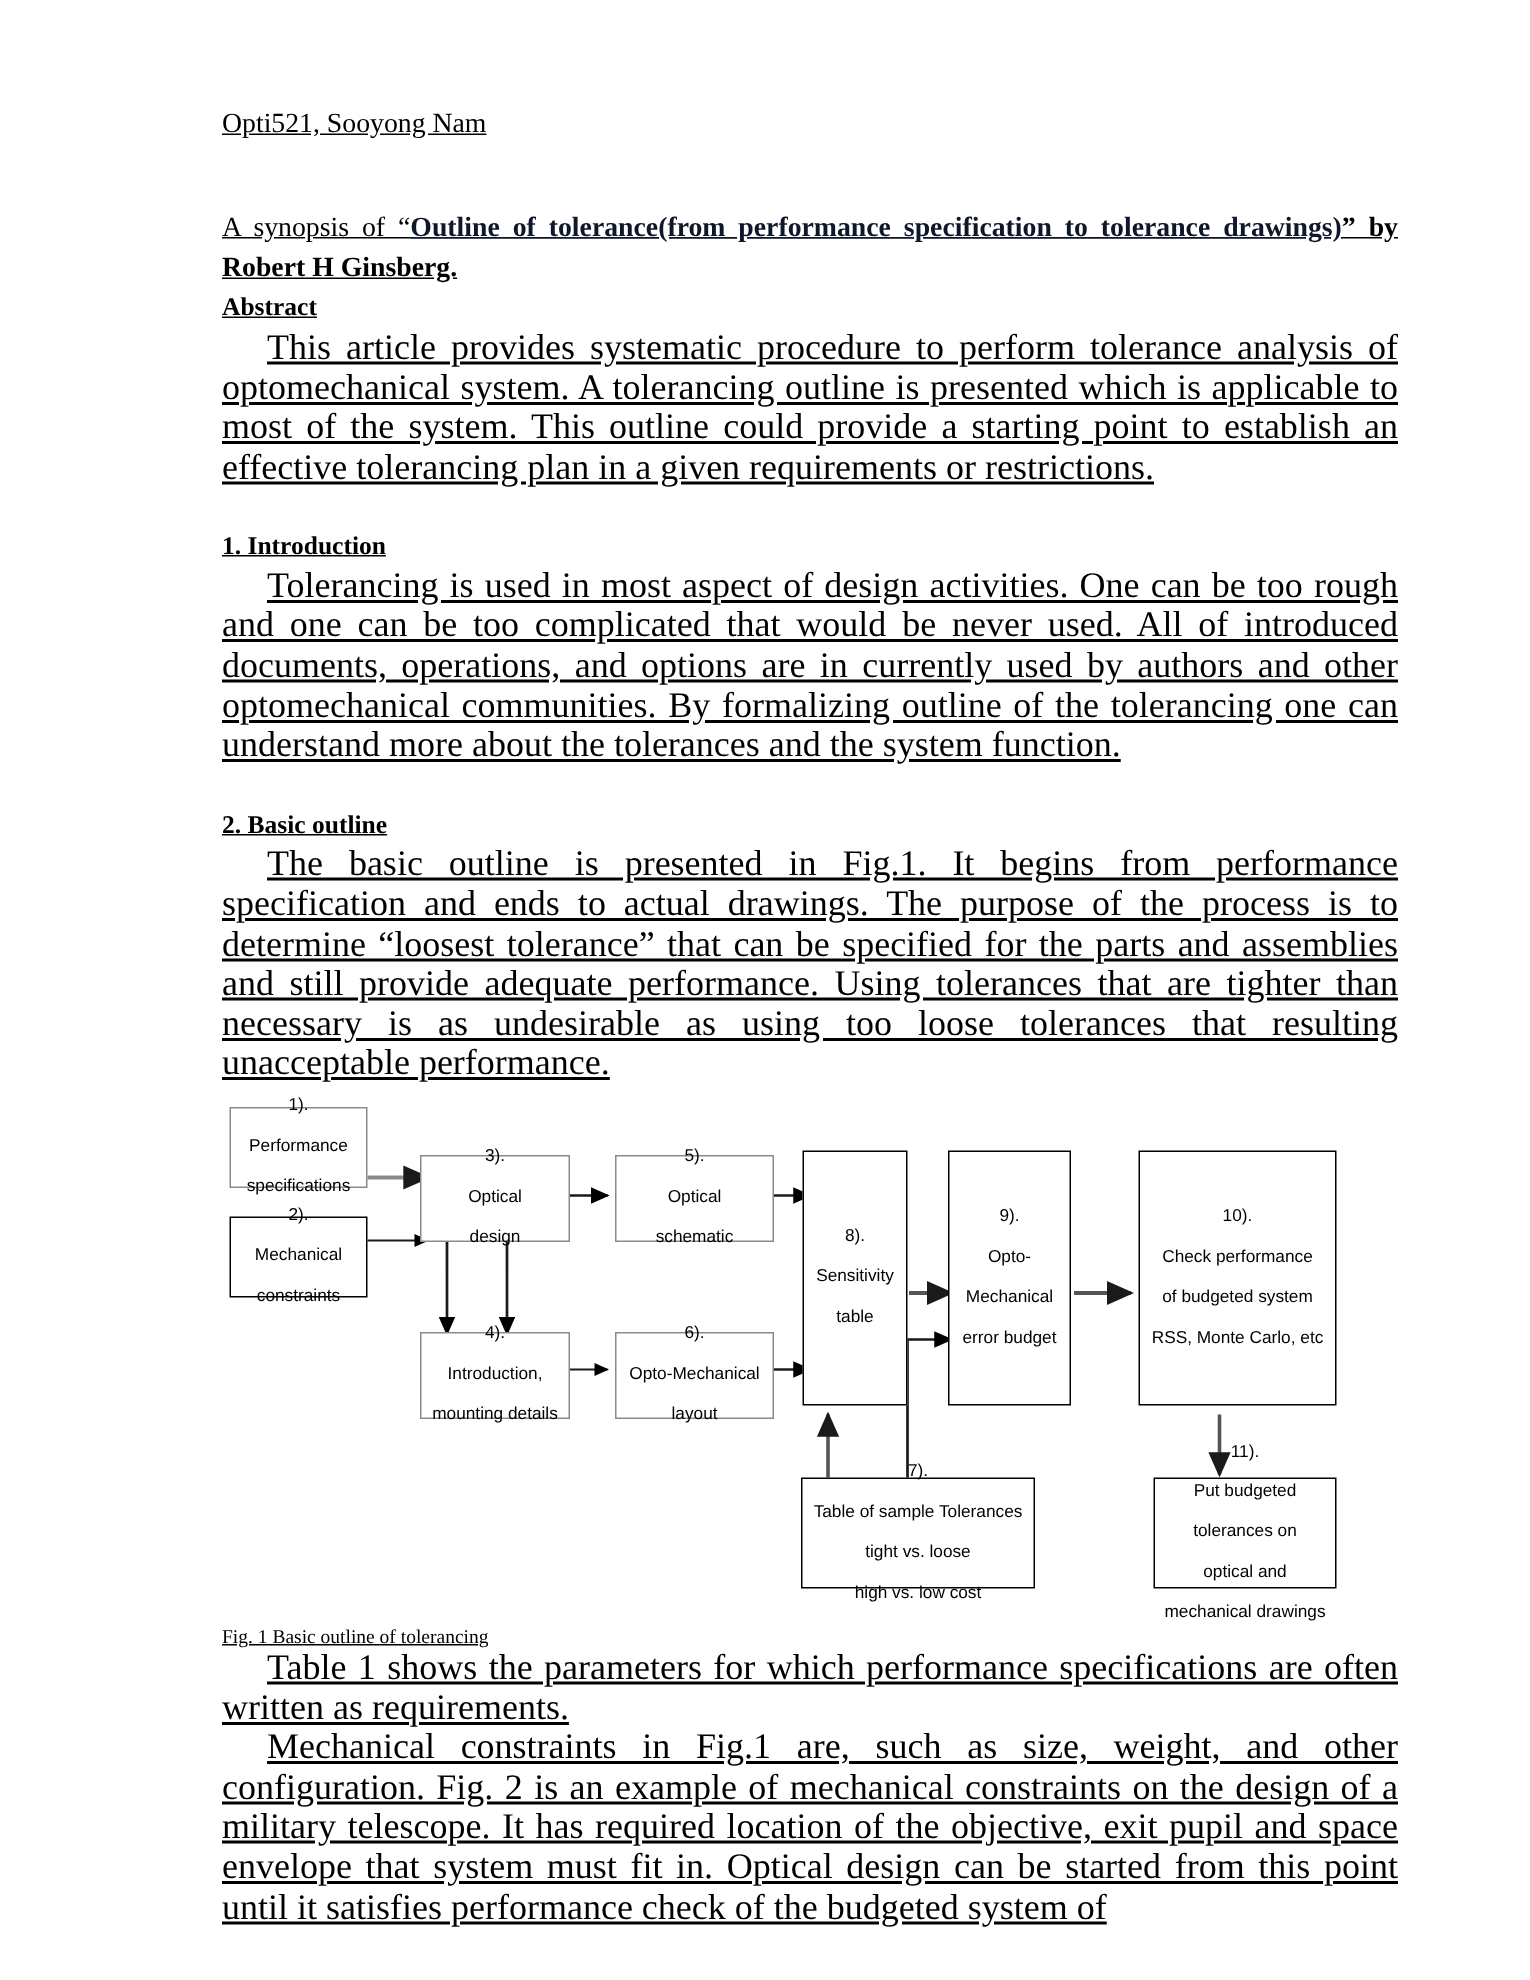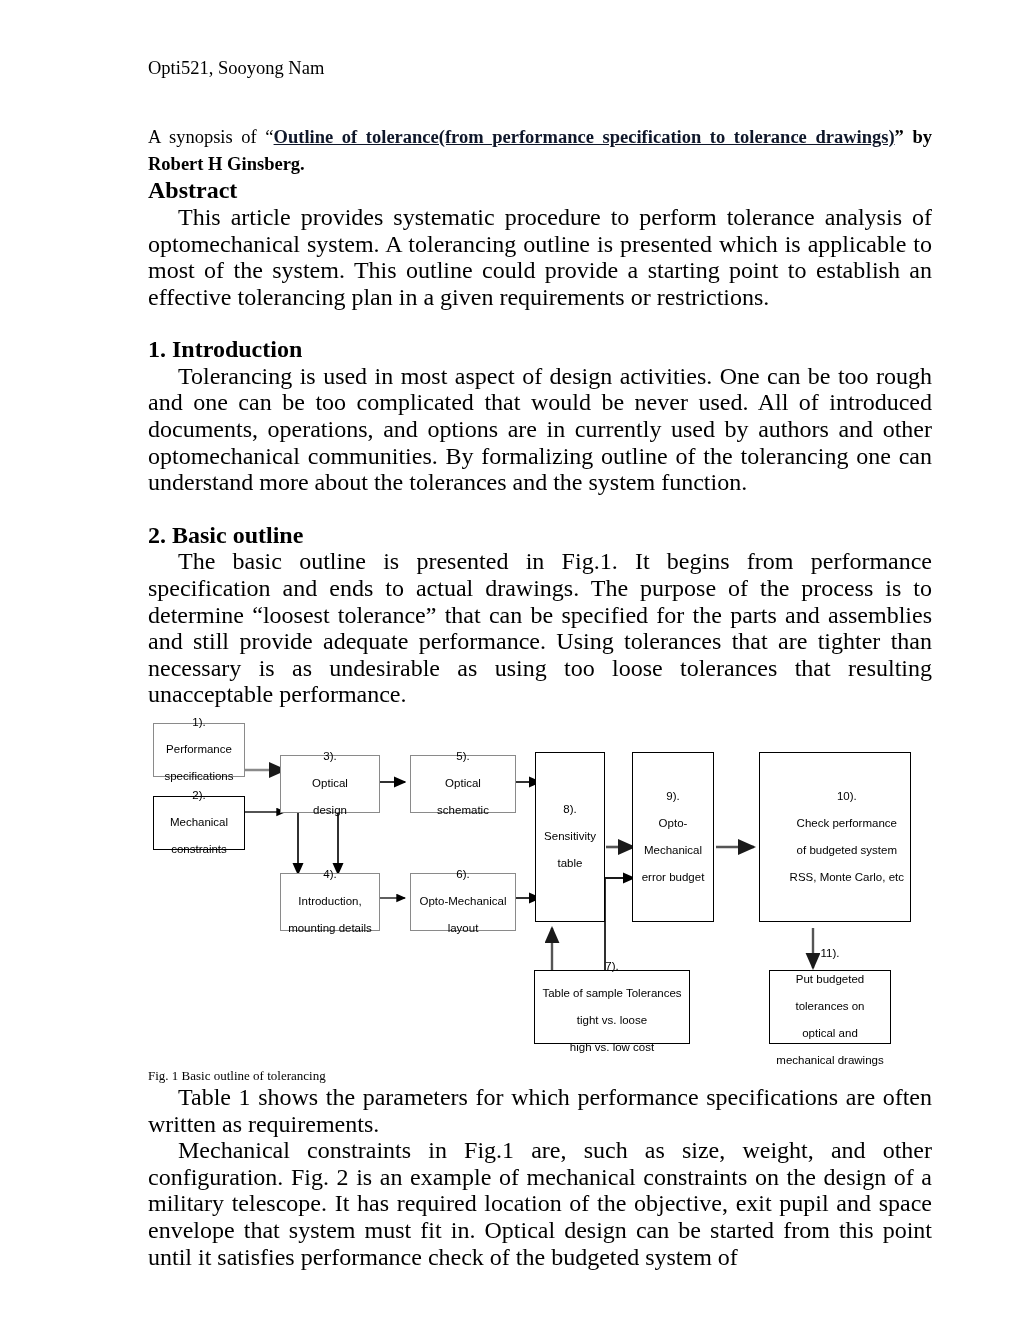--- a/index.html
+++ b/index.html
@@ -17,22 +17,23 @@
   }
   .page {
     position: absolute;
     left: 0; top: 0;
     width: 1020px;
     height: 1320px;
   }
   .content {
     position: absolute;
     left: 148px;
-    top: 57px;
+    top: 72px;
     width: 784px;
+    text-decoration: underline;
   }
 
   .runhead {
     font-size: 18.5px;
     line-height: 1.25;
     margin: 0 0 44px 0;
   }
 
   p.body {
     font-size: 24px;
@@ -51,21 +52,21 @@
     margin: 0;
   }
   .link {
     color: #0f172a;
     font-weight: bold;
     text-decoration: underline;
   }
   .bold { font-weight: bold; }
 
   h3.sec {
-    font-size: 24px;
+    font-size: 17px;
     line-height: 26.6px;
     font-weight: bold;
     margin: 0;
   }
   .gap-sm { height: 26px; }
 
   .caption {
     font-size: 13px;
     line-height: 16px;
     margin: 0;
@@ -231,21 +232,21 @@
 
       <div class="node black" style="left:484px; top:36px;  width:82px;  height:170px;">
         <span>
           <span>9).</span><br>
           <span>Opto-</span><br>
           <span>Mechanical</span><br>
           <span>error budget</span>
         </span>
       </div>
 
-      <div class="node black" style="left:611px; top:36px;  width:152px; height:170px;justify-content:flex-end;">
+      <div class="node black" style="left:611px; top:36px;  width:132px; height:170px;">
         <span>
           <span>10).</span><br>
           <span>Check performance</span><br>
           <span>of budgeted system</span><br>
           <span>RSS, Monte Carlo, etc</span>
         </span>
       </div>
 
       <div class="node black" style="left:621px; top:254px; width:122px; height:74px;text-align:center;">
         <span>

